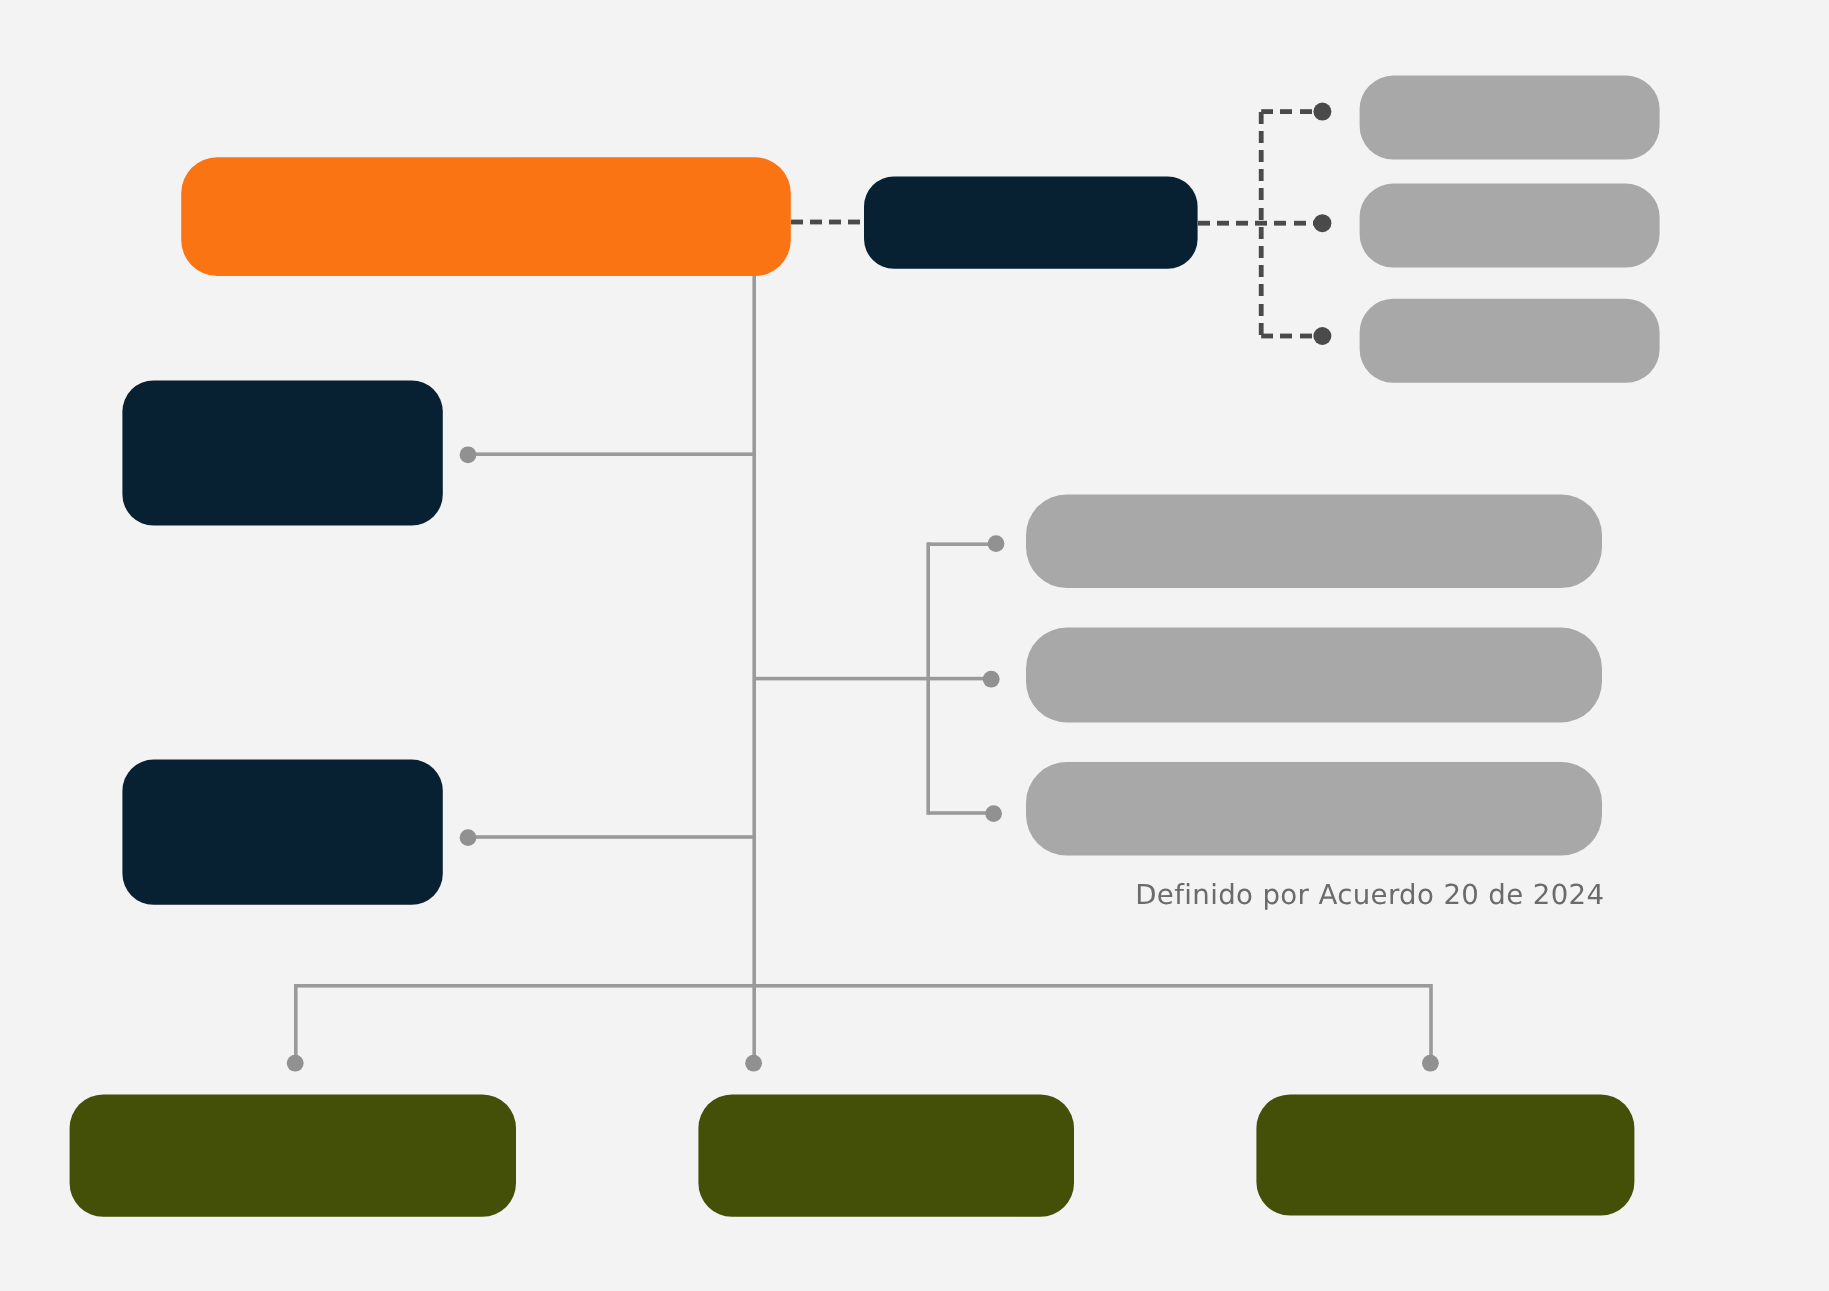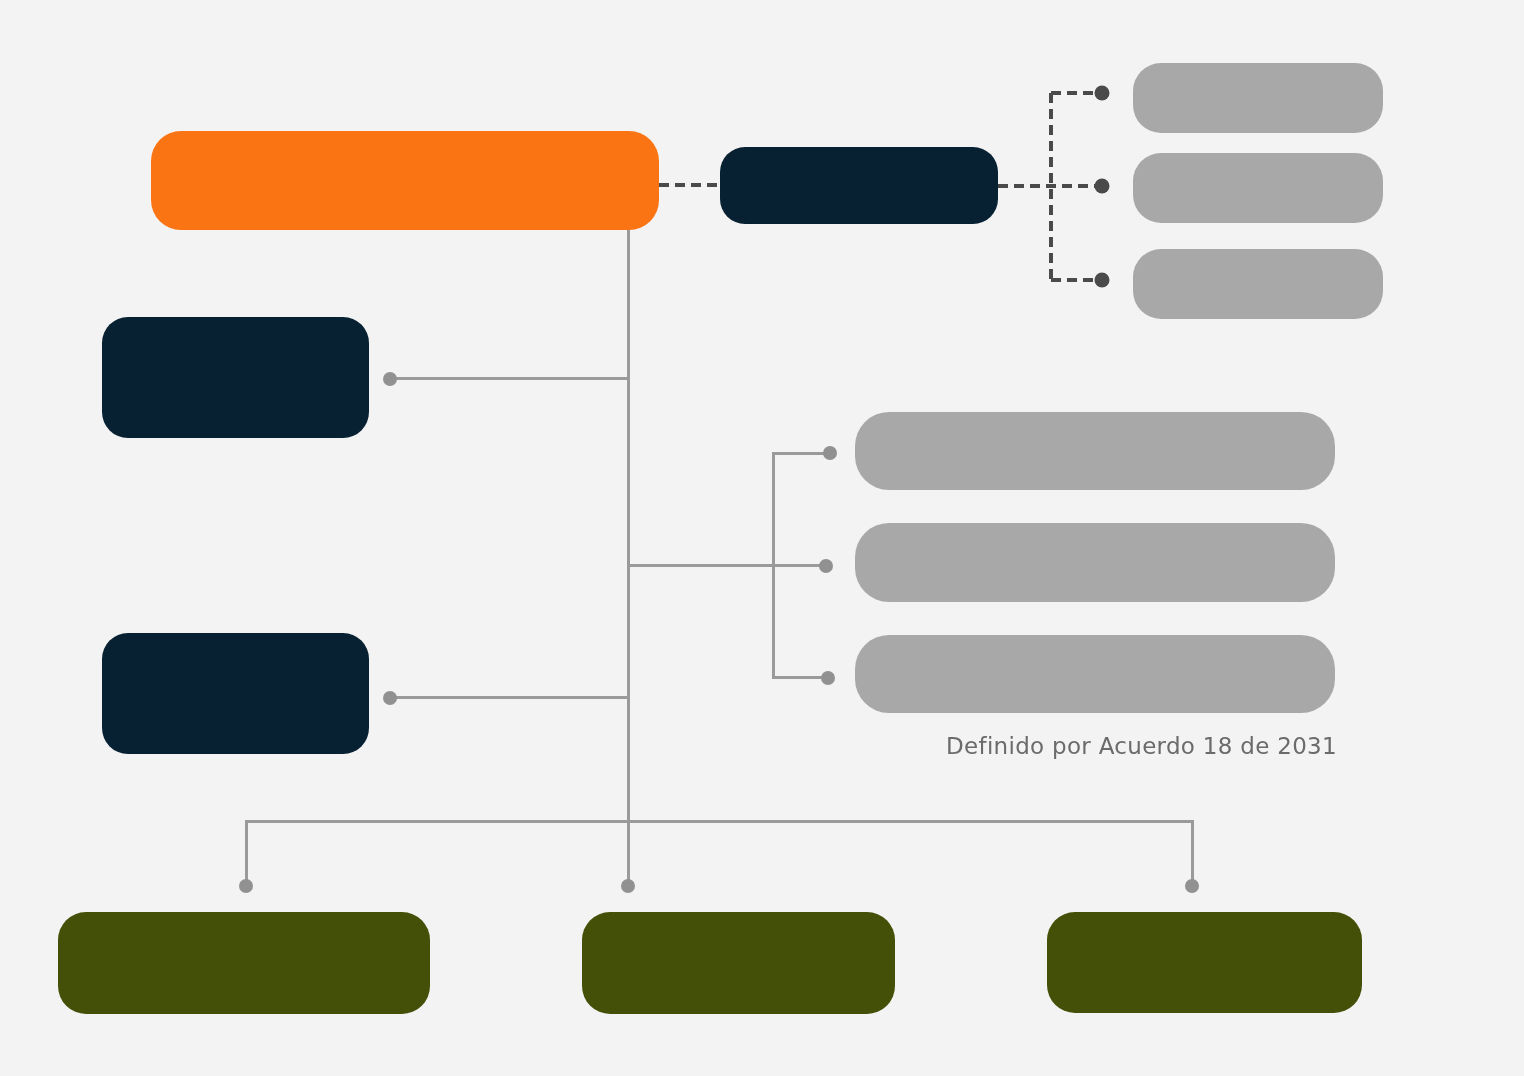--- a/index.html
+++ b/index.html
@@ -107,15 +107,15 @@
   <div class="node node--navy" style="left:102px; top:633px; width:267px; height:121px; border-radius:26px;"></div>
 
   <div class="node node--gray" style="left:855px; top:412px; width:480px; height:78px; border-radius:34px;"></div>
   <div class="node node--gray" style="left:855px; top:523px; width:480px; height:79px; border-radius:34px;"></div>
   <div class="node node--gray" style="left:855px; top:635px; width:480px; height:78px; border-radius:34px;"></div>
 
   <div class="node node--olive" style="left:58px;   top:912px; width:372px; height:102px;"></div>
   <div class="node node--olive" style="left:582px;  top:912px; width:313px; height:102px;"></div>
   <div class="node node--olive" style="left:1047px; top:912px; width:315px; height:101px;"></div>
 
-  <div class="annotation">Definido por Acuerdo 18 de 2031</div>
+  <div class="annotation">Definido por Acuerdo 20 de 2024</div>
 
 </div>
 
 </body></html>

